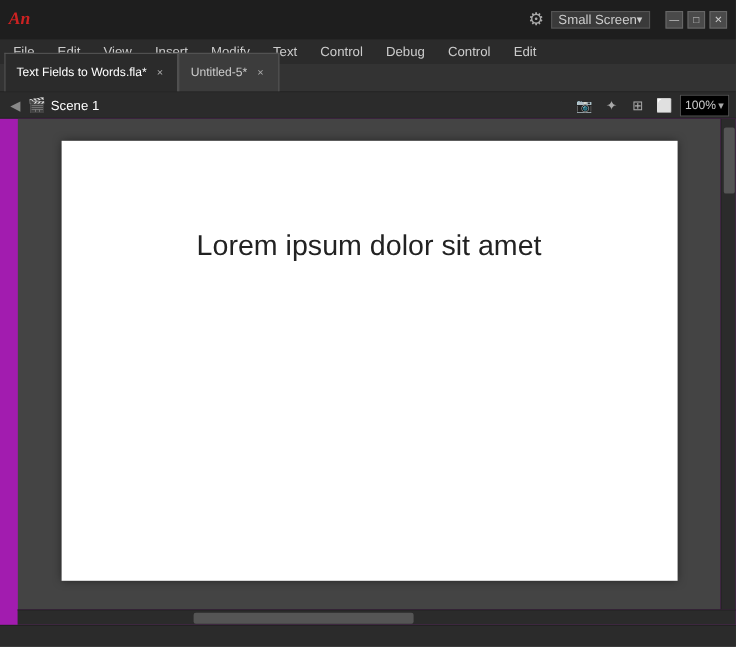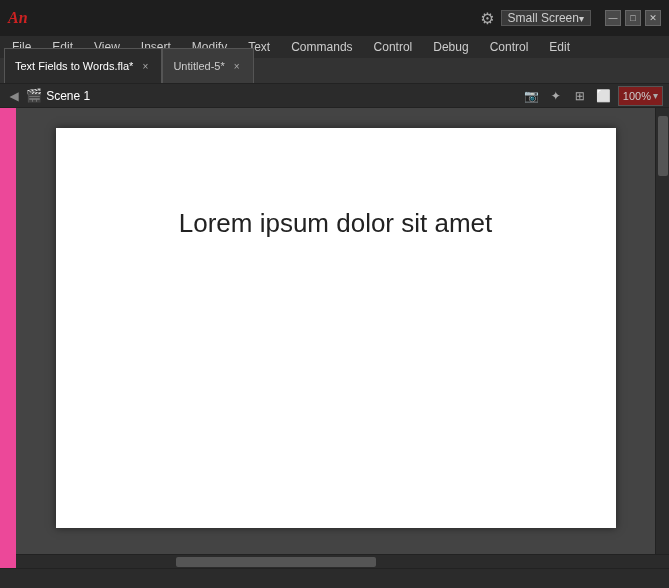--- a/index.html
+++ b/index.html
@@ -152,40 +152,40 @@
       width: 20px;
       height: 20px;
       color: #aaa;
       display: flex;
       align-items: center;
       justify-content: center;
       font-size: 12px;
       cursor: pointer;
     }
     #zoom-control {
-      background: #7f1d1d;
+      background: #000000;
       border: 1px solid #555;
       color: #ccc;
       font-size: 11px;
       padding: 0 4px;
       height: 20px;
       display: flex;
       align-items: center;
       gap: 2px;
     }
     .zoom-dropdown {
       font-size: 10px;
       color: #aaa;
     }
 
     
     #main-area {
       display: flex;
       height: calc(588px - 36px - 22px - 26px - 24px - 20px);
-      background: #ec4899;
+      background: #a21caf;
       position: relative;
       padding-left: 16px;
     }
     #canvas-area {
       flex: 1;
       overflow: hidden;
       position: relative;
       background: #444;
     }
 
@@ -298,21 +298,20 @@
   </div>
 </div>
 
 <div id="menu-bar">
 <div class="menu-item">File</div>
     <div class="menu-item">Edit</div>
     <div class="menu-item">View</div>
     <div class="menu-item">Insert</div>
     <div class="menu-item">Modify</div>
     <div class="menu-item">Text</div>
-    <div class="menu-item">Commands</div>
     <div class="menu-item">Control</div>
     <div class="menu-item">Debug</div>
     <div class="menu-item">Control</div>
     <div class="menu-item">Edit</div>
   </div>
 
 <div id="tabs-bar">
 <div class="tab active">
       <span>Text Fields to Words.fla*</span>
       <span class="tab-close">×</span>

